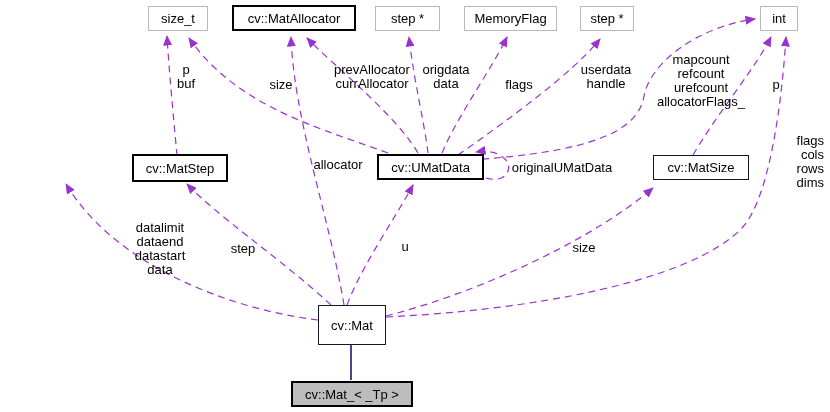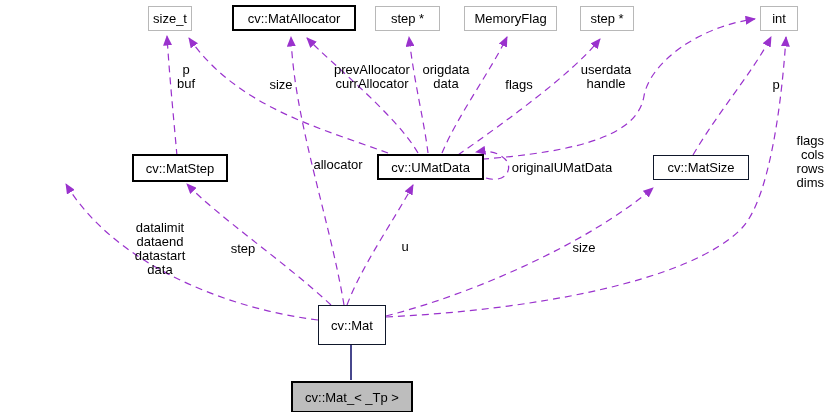--- a/index.html
+++ b/index.html
@@ -50,21 +50,21 @@
       <path d="M 386,317 C 530,310 690,282 742,228 C 770,198 782,100 786,37" marker-end="url(#arrow-purple)"></path>
       <path d="M 318,320 C 215,307 110,258 66,184" marker-end="url(#arrow-purple)"></path>
       <path d="M 331,305 C 285,262 217,216 187,184" marker-end="url(#arrow-purple)"></path>
       <path d="M 347,305 C 362,265 396,217 413,185" marker-end="url(#arrow-purple)"></path>
       <path d="M 386,316 C 480,292 592,240 653,188" marker-end="url(#arrow-purple)"></path>
       <path d="M 486,178 C 506,184 514,168 505,159 C 498,152 487,150 476,152" marker-end="url(#arrow-purple)"></path>
     </g>
     <path d="M 351,380 L 351,334" fill="none" stroke="#191970" stroke-width="1.6" marker-end="url(#arrow-navy)"></path>
   </svg>
 
-  <div class="node plain" style="left:148px;top:6px;width:44px;height:25px;">
+  <div class="node plain" style="left:148px;top:6px;width:60px;height:25px;">
       <span>size_t</span>
     </div>
   <div class="node linked-bold" style="left:232px;top:5px;width:124px;height:26px;">
       <span>cv::MatAllocator</span>
     </div>
   <div class="node plain" style="left:375px;top:6px;width:65px;height:25px;">
       <span>step *</span>
     </div>
   <div class="node plain" style="left:464px;top:6px;width:93px;height:25px;">
       <span>MemoryFlag</span>
@@ -82,34 +82,38 @@
   <div class="node linked-bold" style="left:377px;top:154px;width:107px;height:26px;">
       <span>cv::UMatData</span>
     </div>
   <div class="node linked" style="left:653px;top:155px;width:96px;height:25px;">
       <span>cv::MatSize</span>
     </div>
 
   <div class="node linked" style="left:318px;top:305px;width:68px;height:40px;">
       <span>cv::Mat</span>
     </div>
-  <div class="node current" style="left:291px;top:381px;width:122px;height:32px;">
+  <div class="node current" style="left:291px;top:381px;width:122px;height:26px;">
       <span>cv::Mat_&lt; _Tp &gt;</span>
     </div>
 
   <div class="edge-label" style="left:186px;top:63px;">p
 buf</div>
   <div class="edge-label" style="left:281px;top:78px;">size</div>
   <div class="edge-label" style="left:372px;top:63px;">prevAllocator
 currAllocator</div>
   <div class="edge-label" style="left:446px;top:63px;">origdata
 data</div>
   <div class="edge-label" style="left:519px;top:78px;">flags</div>
   <div class="edge-label" style="left:606px;top:63px;">userdata
 handle</div>
+  <div class="edge-label" style="left:701px;top:53px;">mapcount
+refcount
+urefcount
+allocatorFlags_</div>
   <div class="edge-label" style="left:776px;top:78px;">p</div>
   <div class="edge-label right-align" style="left:786px;top:134px;width:38px;">flags
 cols
 rows
 dims</div>
   <div class="edge-label" style="left:338px;top:158px;">allocator</div>
   <div class="edge-label" style="left:562px;top:161px;">originalUMatData</div>
   <div class="edge-label" style="left:160px;top:221px;">datalimit
 dataend
 datastart

